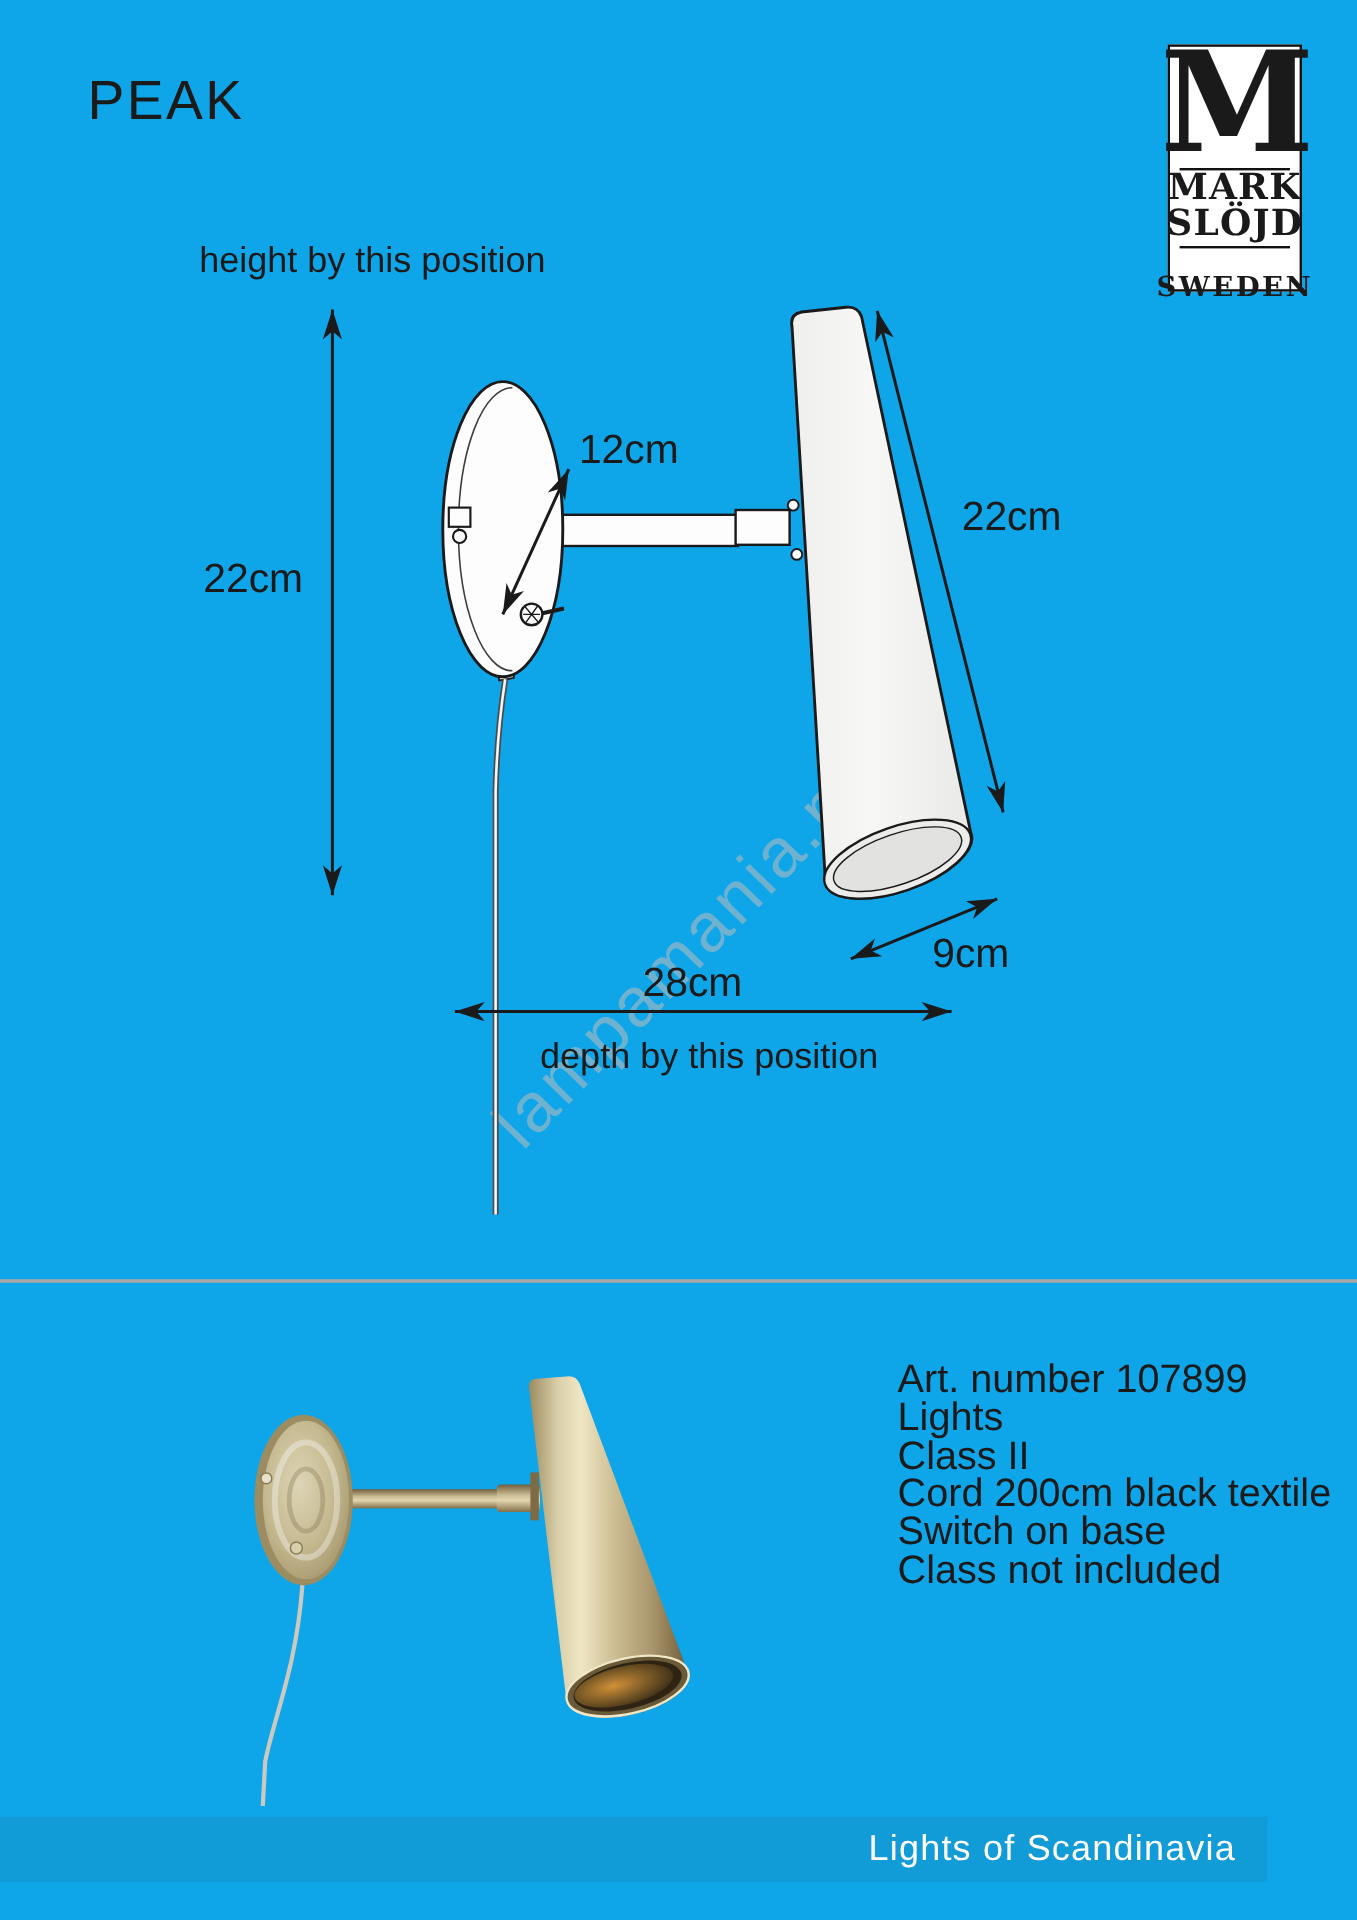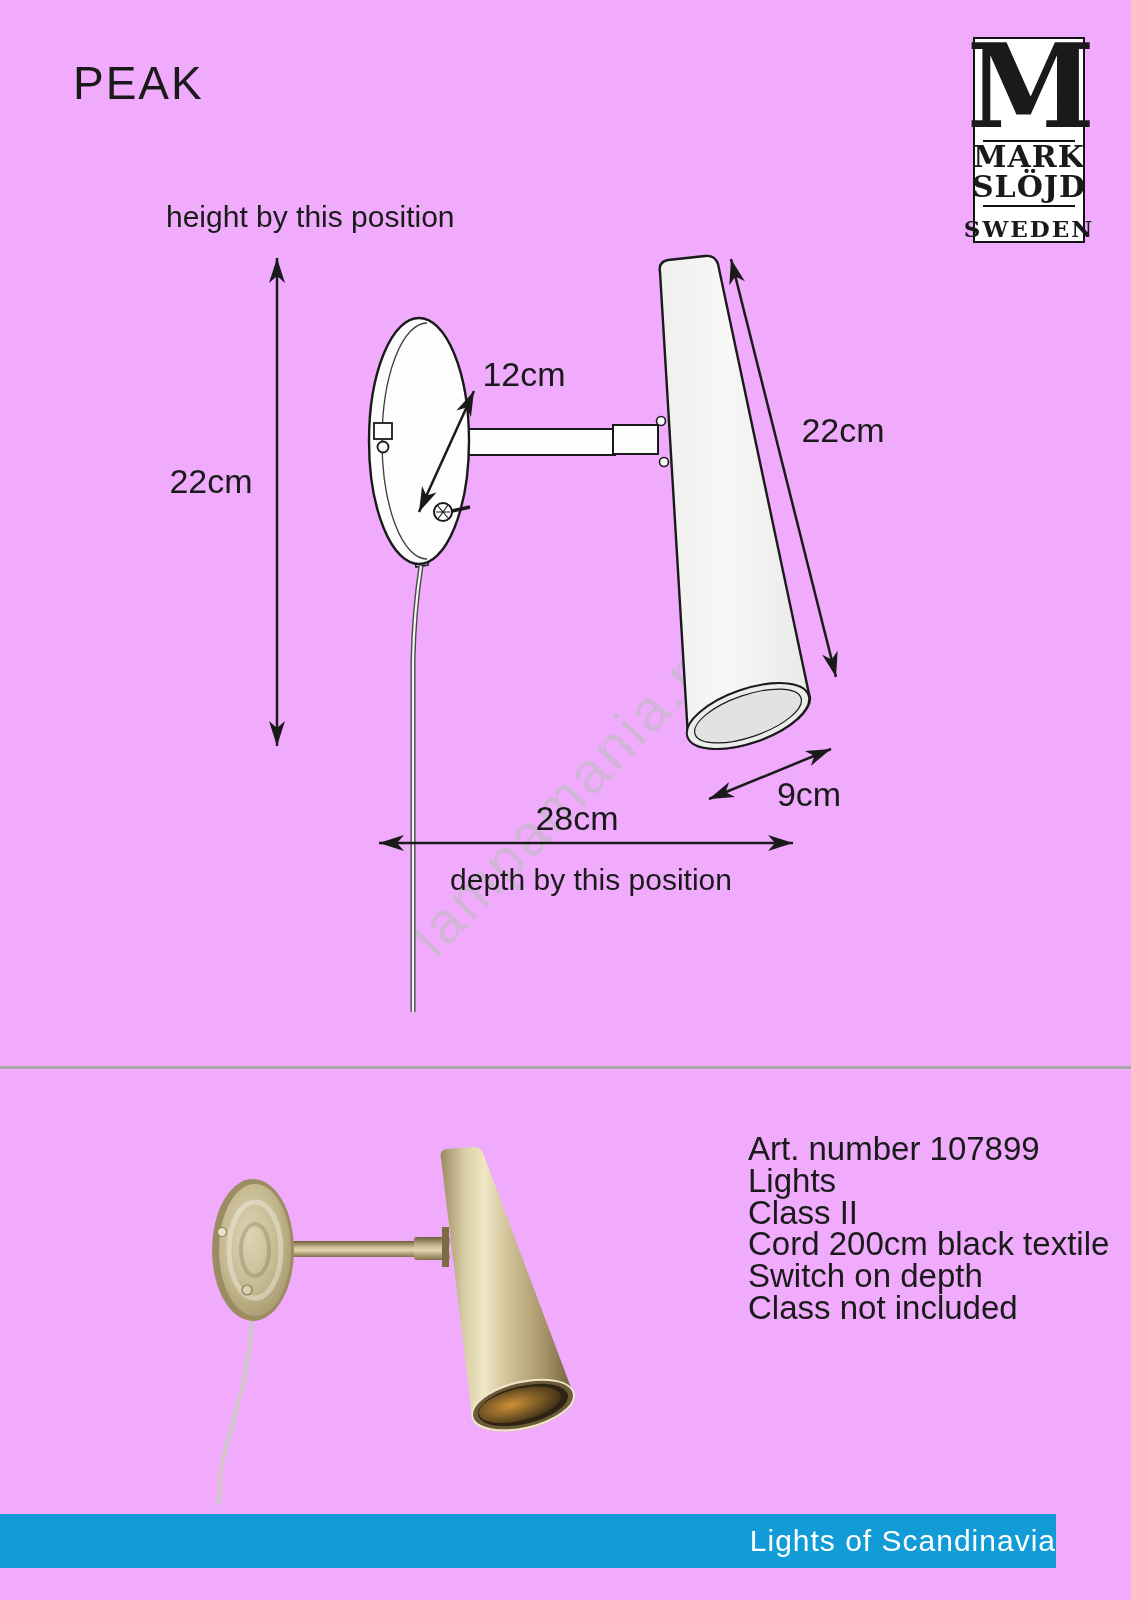--- a/index.html
+++ b/index.html
@@ -1,41 +1,41 @@
 <!DOCTYPE html>
 <html><head>
 <meta charset="utf-8">
 <style>
   html,body{margin:0;padding:0;background:#fff;}
-  .page{position:relative;width:1131px;height:1600px;background:#f0abfc;overflow:hidden;
+  .page{position:relative;width:1131px;height:1600px;background:#0ea5e9;overflow:hidden;
         font-family:"Liberation Sans",sans-serif;color:#1a1a1a;}
   
   .title{position:absolute;left:73px;top:56px;font-size:46px;letter-spacing:2px;font-weight:400;}
   
   .logo{position:absolute;left:973px;top:37px;width:112px;height:206px;border:2px solid #111;
         box-sizing:border-box;display:flex;flex-direction:column;align-items:center;
         font-family:"DejaVu Serif","Liberation Serif",serif;font-weight:bold;background:#fff;}
   .logo-m{font-size:116px;line-height:0.92;margin-top:-6px;letter-spacing:-4px;}
   .logo-rule{width:92px;height:2px;background:#111;flex:none;}
   .logo-word{font-size:30px;line-height:1.02;letter-spacing:1px;}
-  .logo-sweden{font-size:23px;line-height:1.1;letter-spacing:2px;margin-top:9px;}
+  .logo-sweden{font-size:23px;line-height:1.1;letter-spacing:2px;margin-top:20px;}
   .logo-rule.r2{margin-top:2px;}
   
   .art{position:absolute;left:0;top:0;}
   .dim{stroke:#1a1a1a;stroke-width:2.5;fill:none;marker-start:url(#arr);marker-end:url(#arr);}
   .ln{stroke:#1a1a1a;fill:#fdfdfd;}
   .lbl{font-family:"Liberation Sans",sans-serif;font-size:34px;fill:#1a1a1a;}
   .cap{font-family:"Liberation Sans",sans-serif;font-size:30px;fill:#1a1a1a;}
   .wm{font-family:"Liberation Sans",sans-serif;font-size:58px;letter-spacing:3px;fill:#bdbdbd;opacity:.55;}
   
   .specs{position:absolute;left:748px;top:1133px;font-size:33px;line-height:31.8px;}
   .specs div{white-space:nowrap;}
   
   .footer-bar{position:absolute;left:0;top:1514px;width:1056px;height:54px;background:#119bd7;
-              display:flex;align-items:center;justify-content:flex-end;
+              display:flex;align-items:center;justify-content:flex-end;padding-right:26px;
               box-sizing:border-box;}
   .footer-text{color:#ffffff;font-size:30px;letter-spacing:1px;}
   .divider{position:absolute;left:0;top:1066px;width:1131px;height:3px;background:#a8a8a8;}
 </style>
 </head>
 <body>
 
 <div class="page">
 
   <div class="title">PEAK</div>
@@ -150,21 +150,21 @@
     </g>
   </svg>
 
   <div class="divider"></div>
 
   <div class="specs">
     <div>Art. number 107899</div>
     <div>Lights</div>
     <div>Class II</div>
     <div>Cord 200cm black textile</div>
-    <div>Switch on depth</div>
+    <div>Switch on base</div>
     <div>Class not included</div>
   </div>
 
   <div class="footer-bar">
     <span class="footer-text">Lights of Scandinavia</span>
   </div>
 
 </div>
 
 </body></html>

